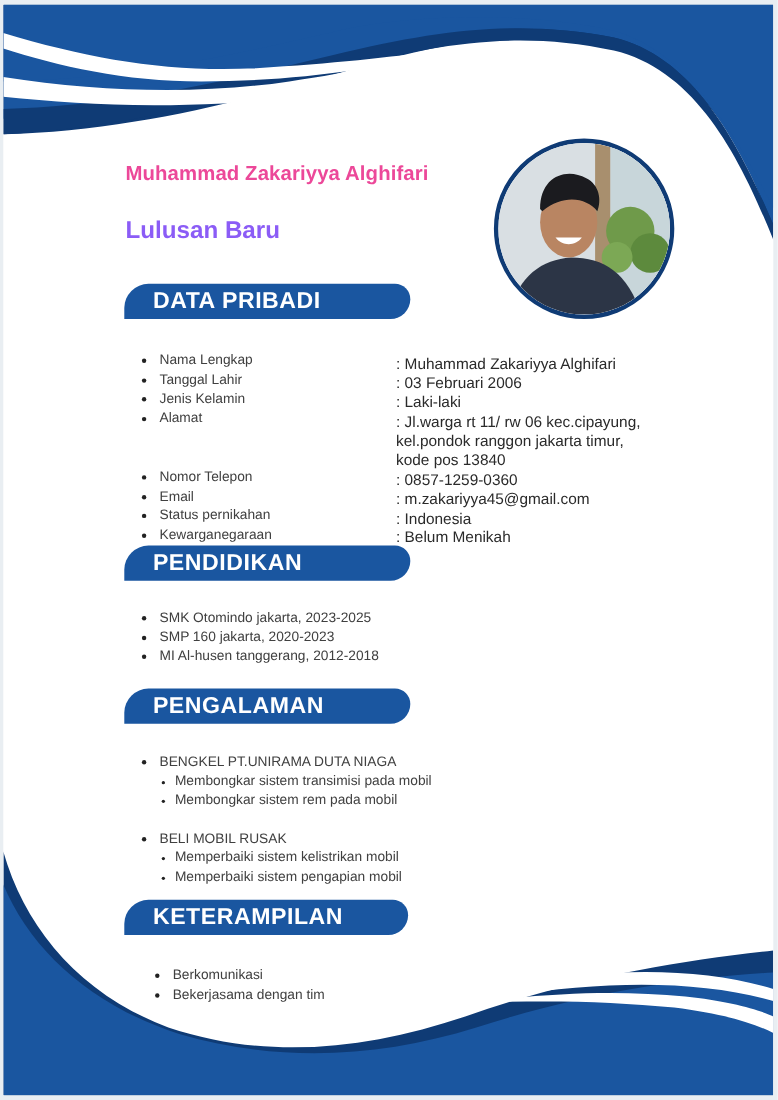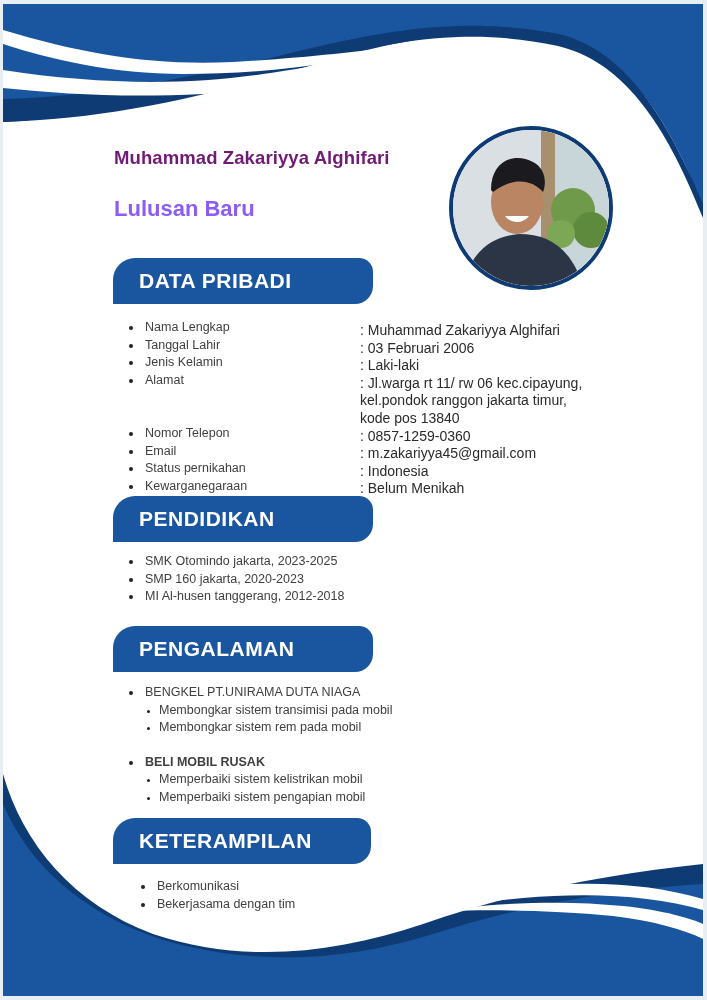--- a/index.html
+++ b/index.html
@@ -11,55 +11,55 @@
     }
     .page {
       position: absolute; left: 3px; top: 4px;
       width: 700px; height: 992px;
       background: #ffffff;
       overflow: hidden;
     }
     .waves { position: absolute; left: 0; top: 0; width: 700px; height: 992px; }
     .name {
       position: absolute; left: 111px; top: 143px;
-      font-size: 18.5px; font-weight: bold; color: #701a75;
+      font-size: 18.5px; font-weight: bold; color: #ec4899;
       letter-spacing: 0.1px;
     }
     .role {
       position: absolute; left: 111px; top: 192px;
       font-size: 22px; font-weight: bold; color: #8b5cf6;
     }
     .photo {
       position: absolute; left: 446px; top: 122px;
       width: 164px; height: 164px; border-radius: 50%;
       border: 4px solid #0f3b75; overflow: hidden;
       box-sizing: border-box;
     }
     .section-pill {
       position: absolute; left: 110px;
-      width: 260px; height: 46px;
+      width: 260px; height: 32px;
       background: #1a56a0;
       border-radius: 22px 14px 18px 0;
       color: #fff; font-weight: bold; font-size: 21px;
       letter-spacing: 0.5px;
       box-sizing: border-box; padding-left: 26px;
       display: flex; align-items: center;
     }
     .list {
       position: absolute; margin: 0; padding: 0; list-style: none;
       font-size: 12.5px; color: #404040; line-height: 17.6px;
     }
     .list li { position: relative; padding-left: 20px; }
     .list li::before {
       content: ""; position: absolute; left: 4px; top: 7px;
       width: 4px; height: 4px; border-radius: 50%; background: #222;
     }
     .list li.sub { padding-left: 34px; }
     .list li.sub::before { left: 22px; width: 3px; height: 3px; top: 8px; }
-    .list li.gap { margin-top: 17px; font-weight: bold; }
+    .list li.gap { margin-top: 17px; }
     .values {
       position: absolute; left: 357px; top: 318px;
       font-size: 14px; color: #2a2a2a; line-height: 17.6px;
     }
     .values div { white-space: nowrap; }
   </style>
 </head>
 <body>
 
 <div class="page">

